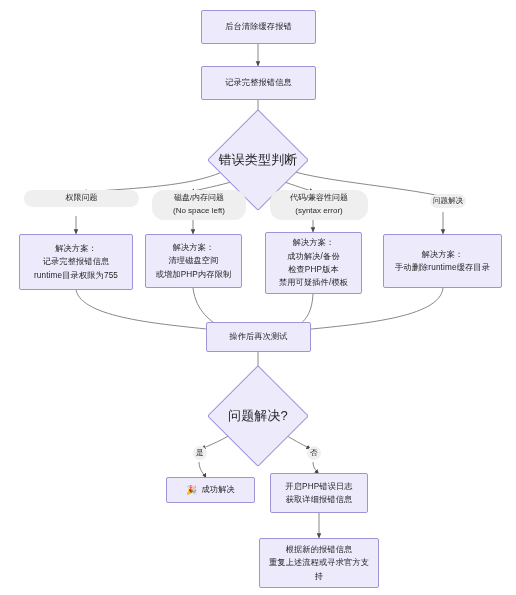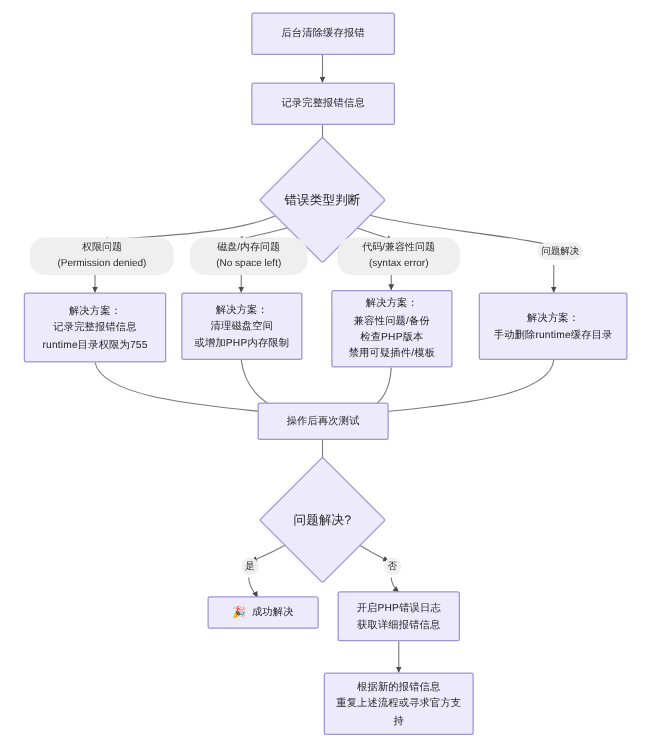--- a/index.html
+++ b/index.html
@@ -67,21 +67,21 @@
   }
   .diamond-label {
     position: absolute;
     left: 0;
     top: 0;
     width: 100%;
     height: 100%;
     display: flex;
     align-items: center;
     justify-content: center;
-    font-size: 10px;
+    font-size: 13px;
     color: #1f1f1f;
     letter-spacing: 0.15px;
     white-space: nowrap;
   }
   .edge-label {
     position: absolute;
     background: #EFEFEF;
     color: #2b2b2b;
     font-size: 8px;
     line-height: 1.6;
@@ -170,21 +170,20 @@
     </div>
   </div>
 
   <div class="diamond-wrap" style="left:222px; top:124px; width:72px; height:72px;">
     <div class="diamond-shape"></div>
     <div class="diamond-label">错误类型判断</div>
   </div>
 
   <div class="edge-label" style="left:24px; top:190px; width:105px;">
     <span>权限问题</span>
-    <span>(Permission denied)</span>
   </div>
 
   <div class="edge-label" style="left:270px; top:190px; width:88px;">
     <span>代码/兼容性问题</span>
     <span>(syntax error)</span>
   </div>
 
   <div class="edge-label" style="left:152px; top:190px; width:84px;">
     <span>磁盘/内存问题</span>
     <span>(No space left)</span>
@@ -206,21 +205,21 @@
     <div class="lines">
       <span>解决方案：</span>
       <span>清理磁盘空间</span>
       <span>或增加PHP内存限制</span>
     </div>
   </div>
 
   <div class="node process" style="left:265px; top:232px; width:97px; height:62px;">
     <div class="lines">
       <span>解决方案：</span>
-      <span>兼容性问题/备份</span>
+      <span>成功解决/备份</span>
       <span>检查PHP版本</span>
       <span>禁用可疑插件/模板</span>
     </div>
   </div>
 
   <div class="node process" style="left:383px; top:234px; width:119px; height:54px;">
     <div class="lines">
       <span>解决方案：</span>
       <span>手动删除runtime缓存目录</span>
     </div>

